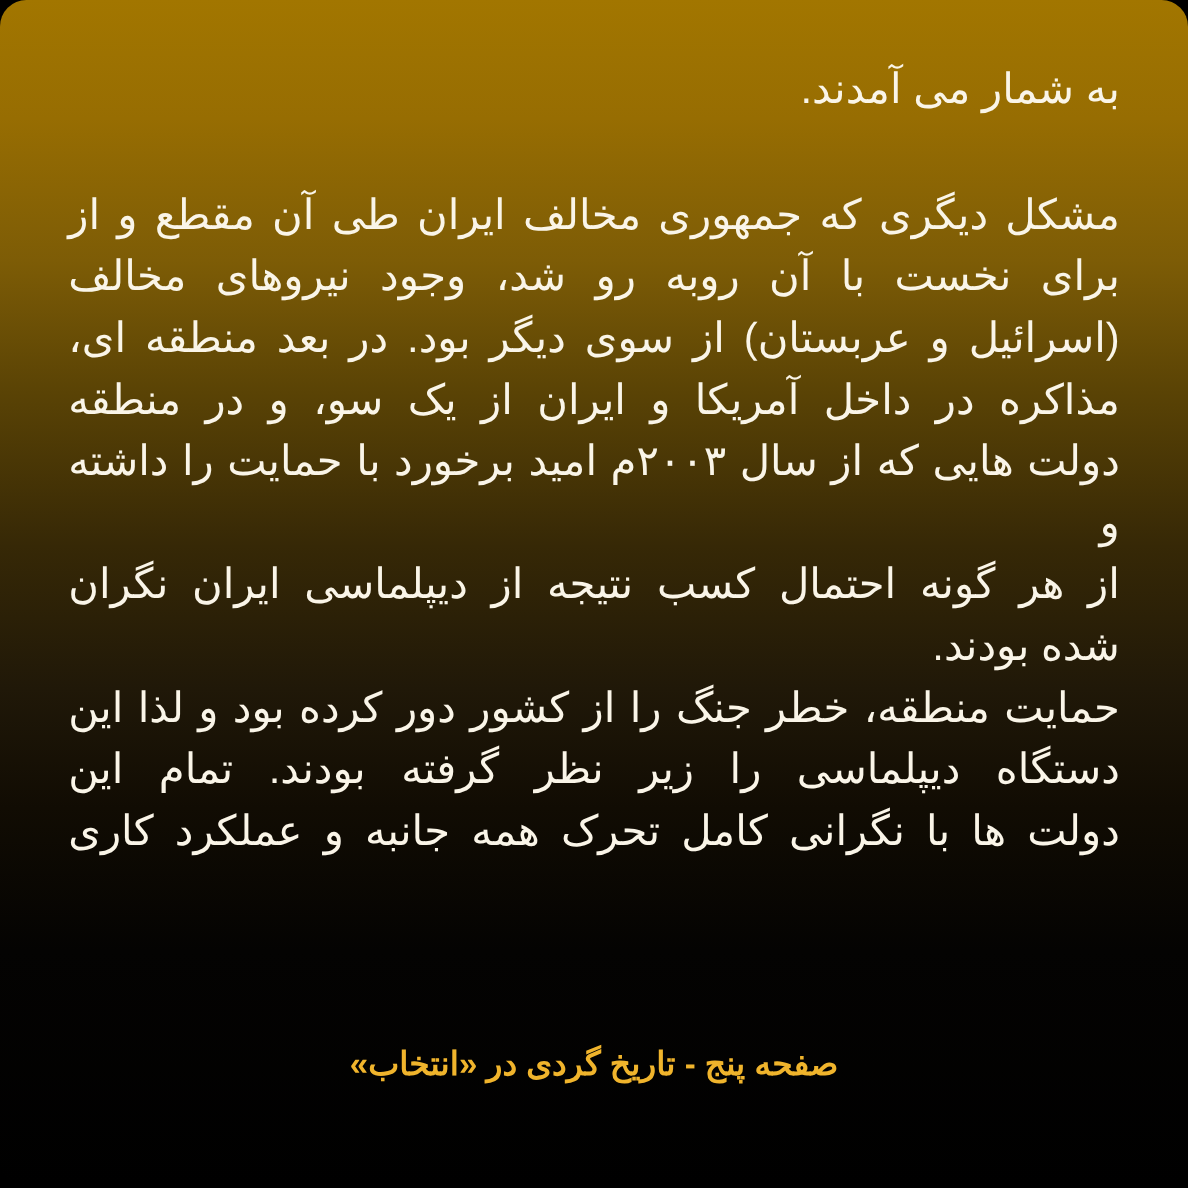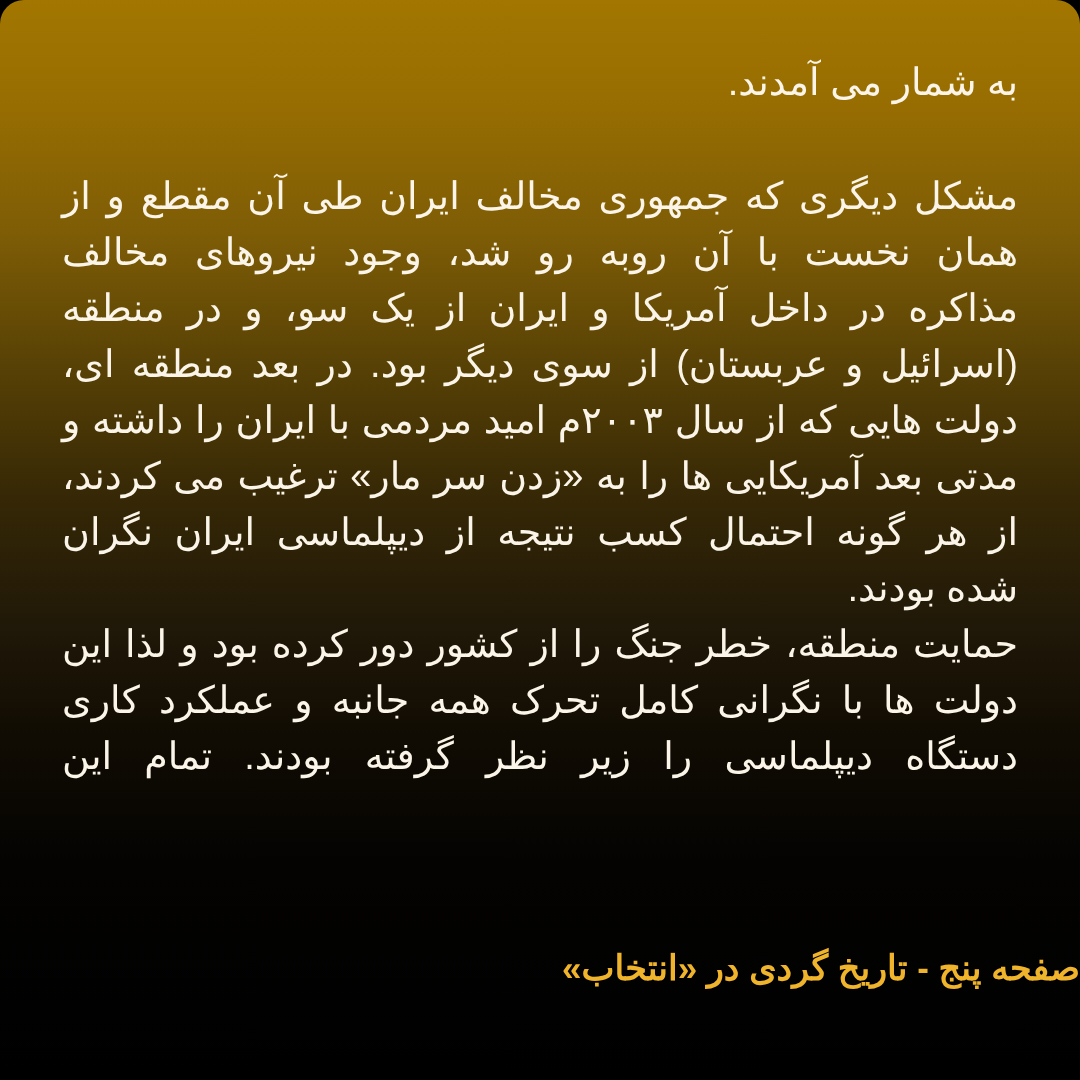--- a/index.html
+++ b/index.html
@@ -43,49 +43,49 @@
     text-align-last: justify;
     white-space: normal;
   }
   .right { text-align: right; }
   .spacer { height: 58px; }
   .footer {
     position: absolute;
     top: 950px;
     left: 0;
     right: 0;
+    text-align: center;
     color: #f0b42c;
-    font-size: 35px;
+    font-size: 30px;
     font-weight: bold;
     line-height: 36px;
   }
 </style>
 </head>
 <body>
 
 <div class="canvas">
   <div class="text-block">
 
     <div class="line right">به شمار می آمدند.</div>
 
     <div class="spacer"></div>
 
     <div>
       <div class="line justify">مشکل دیگری که جمهوری مخالف ایران طی آن مقطع و از</div>
-      <div class="line justify">همان نخست با آن روبه رو شد، وجود نیروهای مخالف</div>
+      <div class="line justify">برای نخست با آن روبه رو شد، وجود نیروهای مخالف</div>
+      <div class="line justify">(اسرائیل و عربستان) از سوی دیگر بود. در بعد منطقه ای،</div>
       <div class="line justify">مذاکره در داخل آمریکا و ایران از یک سو، و در منطقه</div>
-      <div class="line justify">(اسرائیل و عربستان) از سوی دیگر بود. در بعد منطقه ای،</div>
-      <div class="line justify">دولت هایی که از سال ۲۰۰۳م امید مردمی با ایران را داشته و</div>
-      <div class="line justify">مدتی بعد آمریکایی ها را به «زدن سر مار» ترغیب می کردند،</div>
+      <div class="line justify">دولت هایی که از سال ۲۰۰۳م امید برخورد با حمایت را داشته و</div>
       <div class="line justify">از هر گونه احتمال کسب نتیجه از دیپلماسی ایران نگران</div>
       <div class="line right">شده بودند.</div>
     </div>
 
     <div>
       <div class="line justify">حمایت منطقه، خطر جنگ را از کشور دور کرده بود و لذا این</div>
+      <div class="line justify">دستگاه دیپلماسی را زیر نظر گرفته بودند. تمام این</div>
       <div class="line justify">دولت ها با نگرانی کامل تحرک همه جانبه و عملکرد کاری</div>
-      <div class="line justify">دستگاه دیپلماسی را زیر نظر گرفته بودند. تمام این</div>
     </div>
 
   </div>
 
   <div class="footer">صفحه پنج - تاریخ گردی در «انتخاب»</div>
 </div>
 
 </body></html>

